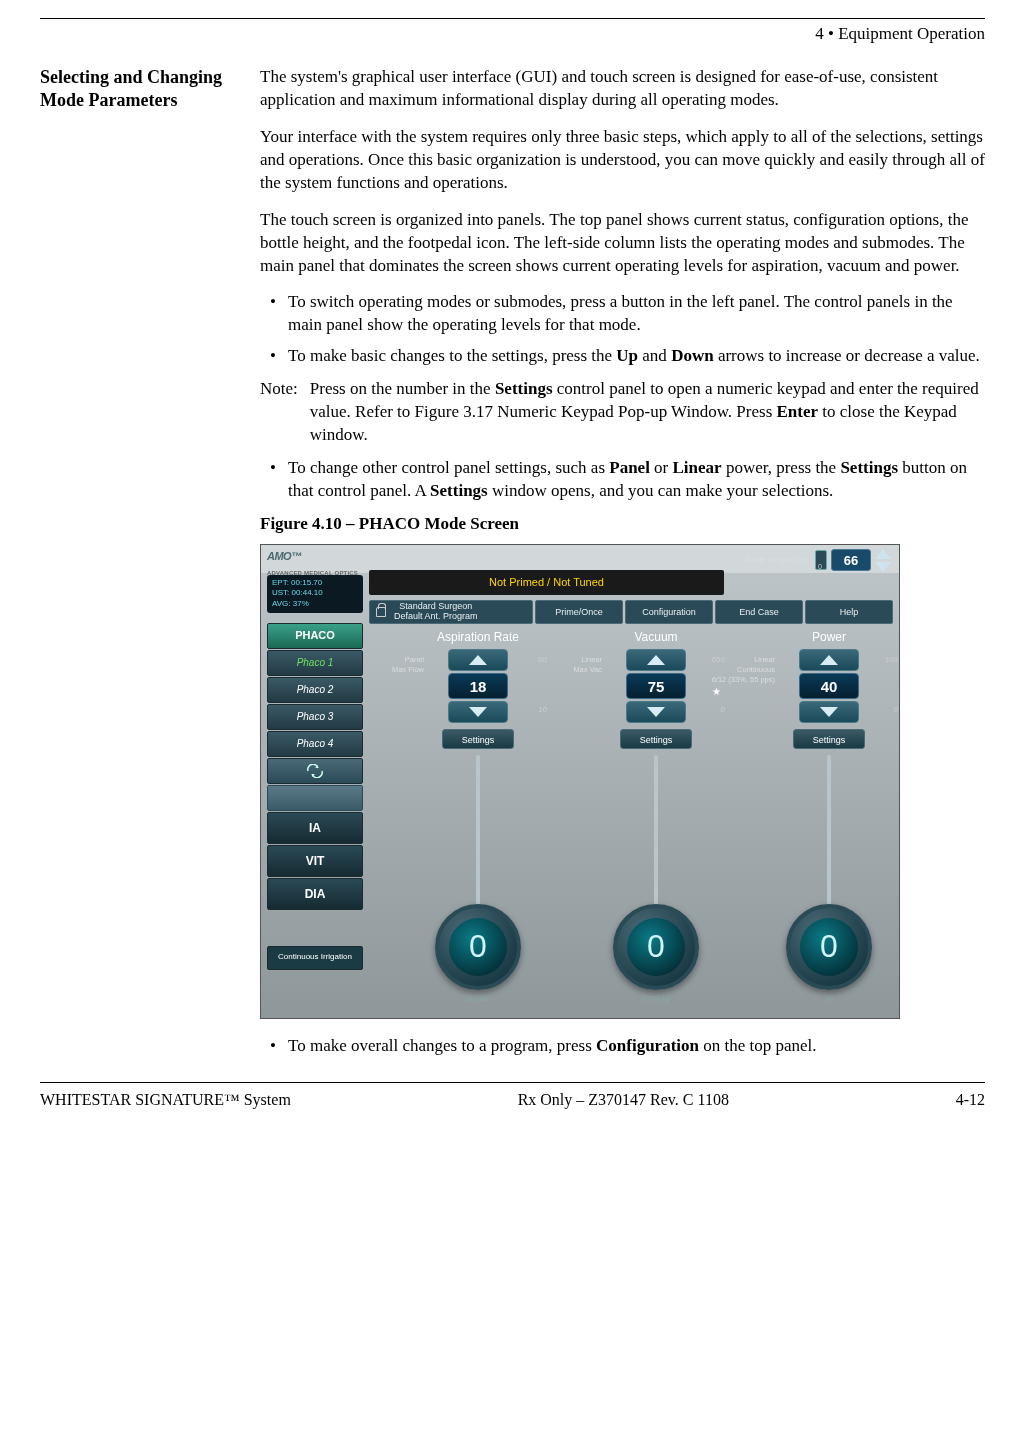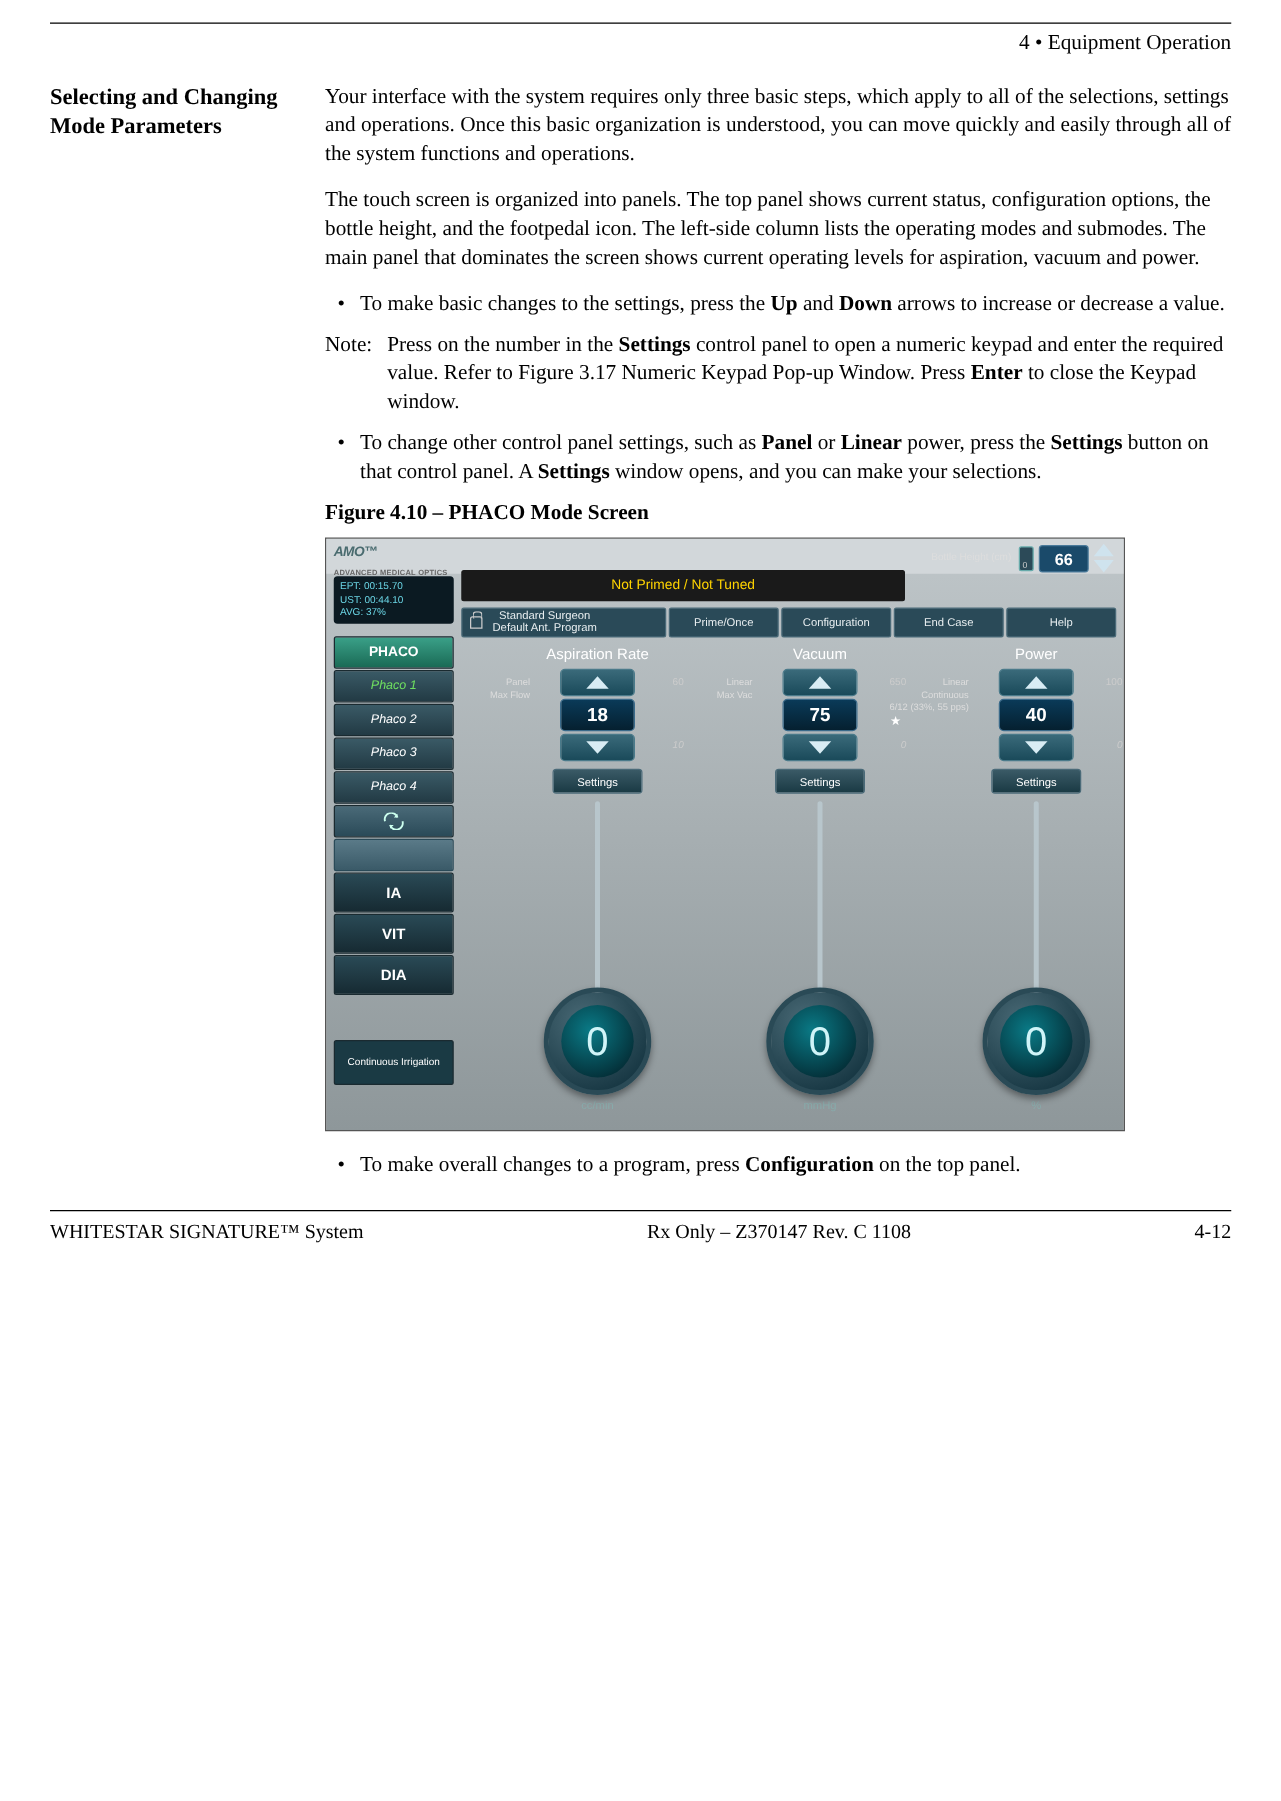--- a/index.html
+++ b/index.html
@@ -137,21 +137,21 @@
     height:26px; background:linear-gradient(#3a5a66,#223a44);
     border:1px solid #1a2a30; border-radius:2px; color:#fff;
     font-size:10px; display:flex; align-items:center; justify-content:center;
     font-style:italic;
   }
   .ss-side-btn.main{ background:linear-gradient(#3aa088,#1a6a55); font-style:normal; font-weight:bold; font-size:11px;}
   .ss-side-btn.active{ color:#6fe060;}
   .ss-side-btn.refresh{ background:linear-gradient(#4a6a78,#2a4a58);}
   .ss-side-blank{ height:26px; background:linear-gradient(#5a7a88,#3a5a68); border:1px solid #2a4a58; border-radius:2px;}
   .ss-side-big{ height:32px; background:linear-gradient(#2a4a56,#162a32); font-size:12px; font-weight:bold; font-style:normal;}
-  .ss-side-ci{ height:36px; background:#1a3a44; font-size:8px; font-style:normal;}
+  .ss-side-ci{ height:24px; background:#1a3a44; font-size:8px; font-style:normal;}
 
   .ss-main {
     position:absolute; left:112px; top:84px; right:8px; bottom:8px;
   }
   .ss-col {
     position:absolute; top:0; width:170px; text-align:center;margin-left:20px;
   }
   .ss-col.c1{left:0;}
   .ss-col.c2{left:178px;}
   .ss-col.c3{left:356px; width:160px;}
@@ -208,24 +208,26 @@
 <body>
 
 <div class="header-line"></div>
 <div class="top-header">4  • Equipment Operation</div>
 
 <div class="two-col">
   <div class="left-col">
     <div class="section-title">Selecting and Changing Mode Parameters</div>
   </div>
   <div class="right-col">
+    <p class="body-p">The system's graphical user interface (GUI) and touch screen is designed for ease-of-use, consistent application and maximum informational display during all operating modes.</p>
     <p class="body-p">Your interface with the system requires only three basic steps, which apply to all of the selections, settings and operations. Once this basic organization is understood, you can move quickly and easily through all of the system functions and operations.</p>
     <p class="body-p">The touch screen is organized into panels. The top panel shows current status, configuration options, the bottle height, and the footpedal icon. The left-side column lists the operating modes and submodes. The main panel that dominates the screen shows current operating levels for aspiration, vacuum and power.</p>
 
     <ul class="bullet-list">
+      <li>To switch operating modes or submodes, press a button in the left panel. The control panels in the main panel show the operating levels for that mode.</li>
       <li>
         <span>To make basic changes to the settings, press the </span><span class="b">Up</span><span> and </span><span class="b">Down</span><span> arrows to increase or decrease a value.</span>
       </li>
     </ul>
 
     <div class="note-row">
       <div class="note-label">Note:</div>
       <div class="note-body">
         <span>Press on the number in the </span><span class="b">Settings</span><span> control panel to open a numeric keypad and enter the required value. Refer to Figure 3.17 Numeric Keypad Pop-up Window. Press </span><span class="b">Enter</span><span> to close the Keypad window.</span>
       </div>

